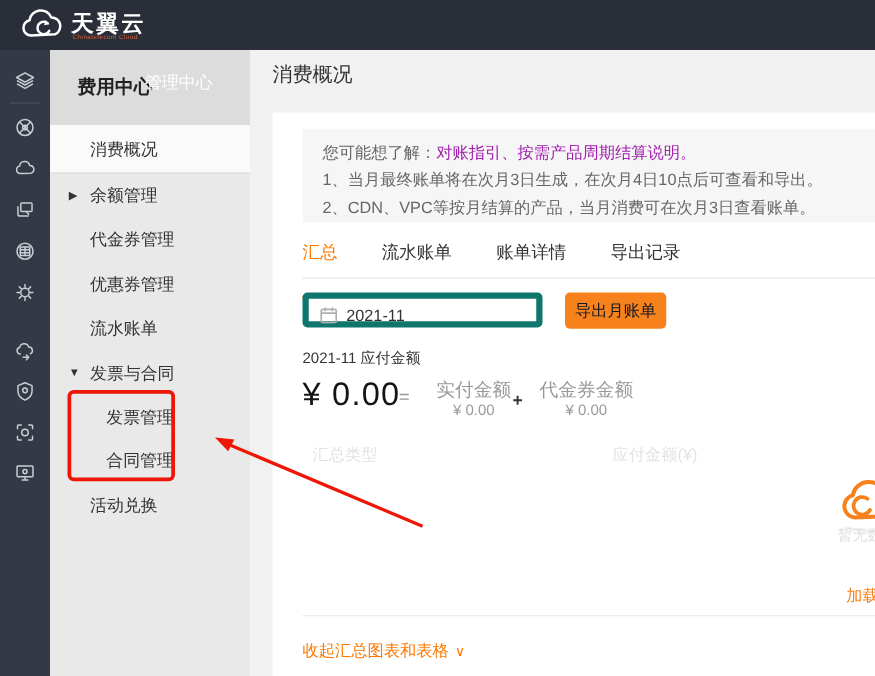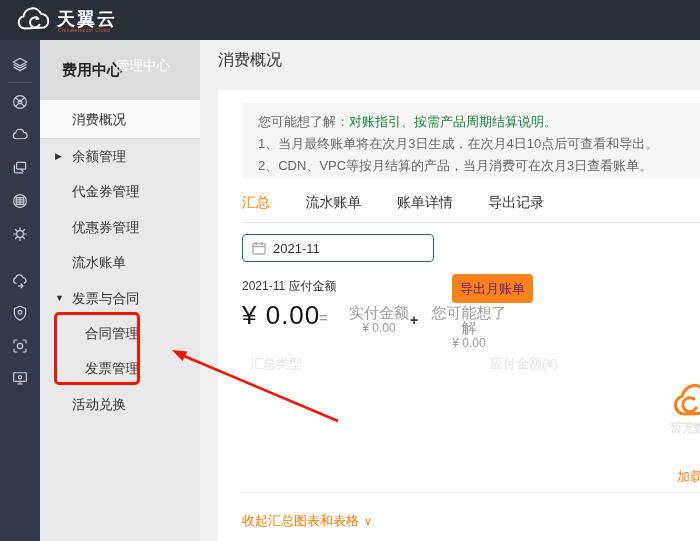--- a/index.html
+++ b/index.html
@@ -27,32 +27,32 @@
   .sb-item.selected { height:39px; line-height:39px; background:#fafafa; border-bottom:1px solid #d6d6d6; }
   .sb-item.indent { padding-left:45px; }
   .sb-arrow { position:absolute; left:15px; top:0; font-size:9px; color:#333; }
 
   
   .page-title { position:absolute; left:218px; top:50px; font-size:16px; color:#333; z-index:1; }
   .card { position:absolute; left:218px; top:90px; width:482px; height:451px; background:#ffffff; overflow:hidden; z-index:1; }
 
   .notice { position:absolute; left:24px; top:13px; width:458px; height:75px; background:#f6f6f6; padding:8px 16px 0 16px; font-size:13px; color:#666; }
   .notice .row { line-height:22px; white-space:nowrap; }
-  .notice .link { color:#15803d; cursor:pointer;text-align:right; }
+  .notice .link { color:#a21caf; cursor:pointer;text-align:right; }
 
   .tabbar { position:absolute; left:24px; top:103px; width:458px; height:30px; border-bottom:1px solid #e8e8e8; }
   .tab { display:inline-block; margin-right:31px; font-size:14px; color:#333; padding-bottom:26px; cursor:pointer; }
   .tab.active { color:#ff7800; border-bottom:2px solid #ff7800; }
 
-  .date-input { position:absolute; left:24px; top:144px; width:192px; height:28px; background:#fff; border:1px solid #0f766e; border-radius:4px; }
+  .date-input { position:absolute; left:24px; top:144px; width:192px; height:28px; background:#fff; border:5px solid #0f766e; border-radius:4px; }
   .date-input input { position:absolute; left:30px; top:0; width:150px; height:26px; border:none; outline:none; font-size:13px; color:#333; background:transparent; font-family:inherit; }
   .cal-icon { position:absolute; left:9px; top:6px; width:14px; height:14px; }
   .cal-icon svg { width:14px; height:14px; stroke:#b0b0b0; fill:none; stroke-width:1.4; }
 
-  .export-btn { position:absolute; left:234px; top:144px; width:81px; height:29px; line-height:29px; text-align:center; background:#f7821c; color:#701a75; font-size:13px; border-radius:4px; cursor:pointer;margin-top:40px; }
+  .export-btn { position:absolute; left:234px; top:144px; width:81px; height:29px; line-height:29px; text-align:center; background:#f7821c; color:#0f172a; font-size:13px; border-radius:4px; cursor:pointer; }
 
   .period-label { position:absolute; left:24px; top:188px; font-size:12px; color:#333; }
   .amount-total { position:absolute; left:24px; top:210px; font-size:26px; color:#141414; letter-spacing:1px; }
   .amount-eq { position:absolute; left:101px; top:219px; font-size:15px; color:#999; }
   .amount-col { position:absolute; top:215px; text-align:center; }
   .amount-col .lbl { font-size:15px; color:#999; line-height:15px; }
   .amount-col .val { font-size:12px; color:#999; line-height:16px; }
   .col-paid { left:128px; width:66px; }
   .amount-plus { position:absolute; left:192px; top:222px; font-size:14px; font-weight:bold; color:#333; }
   .col-voucher { left:210px; width:82px; }
@@ -177,24 +177,24 @@
       <span>优惠券管理</span>
     </div>
     <div class="sb-item">
       <span>流水账单</span>
     </div>
     <div class="sb-item">
       <span class="sb-arrow">▼</span>
       <span>发票与合同</span>
     </div>
     <div class="sb-item indent">
+      <span>发票管理</span>
+    </div>
+    <div class="sb-item indent">
       <span>合同管理</span>
-    </div>
-    <div class="sb-item indent">
-      <span>发票管理</span>
     </div>
     <div class="sb-item">
       <span>活动兑换</span>
     </div>
   </div>
 
   <div class="page-title">消费概况</div>
 
   <div class="card">
     <div class="notice">
@@ -225,21 +225,21 @@
 
     <div class="period-label">2021-11 应付金额</div>
     <div class="amount-total">¥ 0.00</div>
     <div class="amount-eq">=</div>
     <div class="amount-col col-paid">
       <div class="lbl">实付金额</div>
       <div class="val">¥ 0.00</div>
     </div>
     <div class="amount-plus">+</div>
     <div class="amount-col col-voucher">
-      <div class="lbl">您可能想了解</div>
+      <div class="lbl">代金券金额</div>
       <div class="val">¥ 0.00</div>
     </div>
 
     <div class="ghost-header">
       <span class="ghost-col c1">汇总类型</span>
       <span class="ghost-col c2">应付金额(¥)</span>
     </div>
 
     <div class="empty-cloud">
       <svg viewBox="0 0 60 46">

